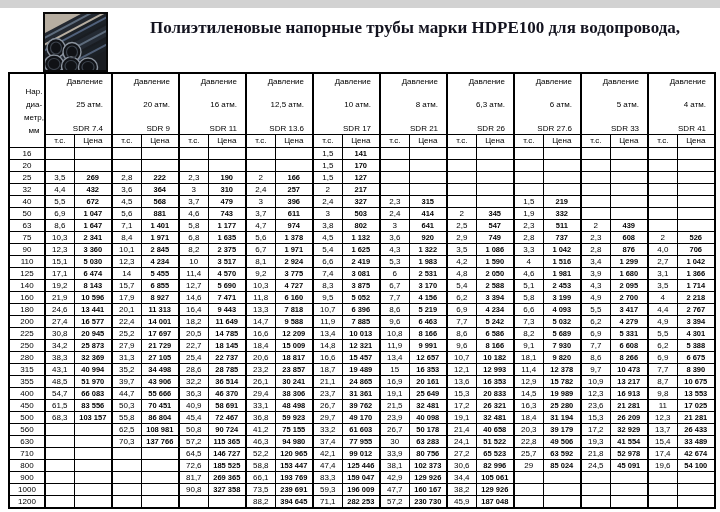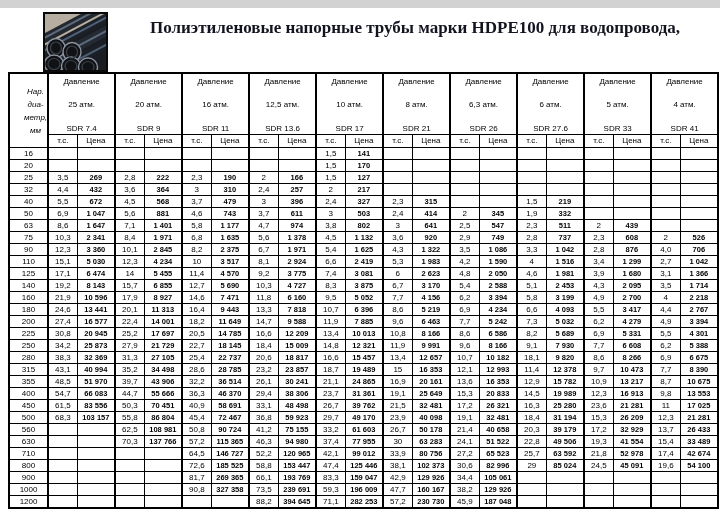--- a/index.html
+++ b/index.html
@@ -26,24 +26,24 @@
   .price-table th,.price-table td{
     border:1px solid #000;padding:0;text-align:center;vertical-align:middle;
     white-space:nowrap;overflow:hidden;font-weight:normal;
   }
   .price-table .gl{border-left-width:2px;}
   .price-table td{height:11px;line-height:11px;}
   .price-table .price{font-weight:bold;font-size:7.5px;}
   .group-head{height:60px;vertical-align:top;}
   .group-head .stack{
     display:flex;flex-direction:column;justify-content:space-between;
-    height:56px;padding:2px 0 1px 0;
+    height:56px;padding:2px 8px 1px 0;align-items:flex-end;
   }
   .corner{vertical-align:top;text-align:left;}
-  .corner div{padding-left:14px;line-height:13px;font-style:italic;}
+  .corner div{padding-left:14px;line-height:13px;}
   .subhead th{height:12px;line-height:12px;}
 </style>
 </head>
 <body>
 
 <div class="top-strip"></div>
 
 <div class="pipe-photo">
   <svg width="61" height="56" viewBox="0 0 61 56">
     <rect x="0" y="0" width="61" height="56" fill="#1a1d22"></rect>
@@ -442,21 +442,21 @@
         <td class="price">6 474</td>
         <td class="gl">14</td>
         <td class="price">5 455</td>
         <td class="gl">11,4</td>
         <td class="price">4 570</td>
         <td class="gl">9,2</td>
         <td class="price">3 775</td>
         <td class="gl">7,4</td>
         <td class="price">3 081</td>
         <td class="gl">6</td>
-        <td class="price">2 623</td>
+        <td class="price">2 531</td>
         <td class="gl">4,8</td>
         <td class="price">2 050</td>
         <td class="gl">4,6</td>
         <td class="price">1 981</td>
         <td class="gl">3,9</td>
         <td class="price">1 680</td>
         <td class="gl">3,1</td>
         <td class="price">1 366</td>
       </tr>
       <tr>

